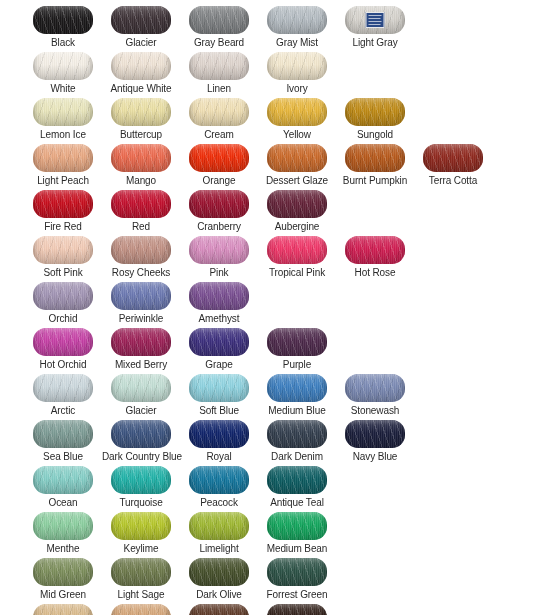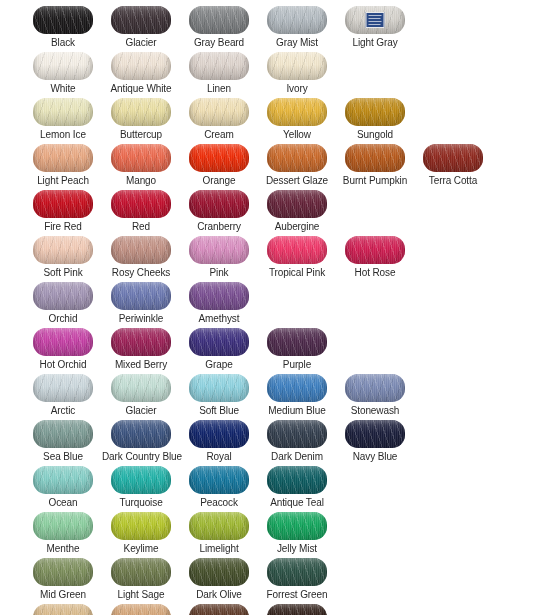--- a/index.html
+++ b/index.html
@@ -623,21 +623,21 @@
       </div>
       <div class="swatch-label" style="color: rgb(42, 42, 42);">Limelight</div>
     </div>
     <div class="swatch-cell" style="left: 258px; top: 512px;">
       <div class="skein" style="width: 60px; height: 28px; background: rgb(20, 167, 94);">
         <div class="strands"></div>
         <div class="fuzz"></div>
         <div class="shade"></div>
         <div class="caps"></div>
       </div>
-      <div class="swatch-label" style="color: rgb(42, 42, 42);">Jelly Mist</div>
+      <div class="swatch-label" style="color: rgb(42, 42, 42);">Medium Bean</div>
     </div>
     <div class="swatch-cell" style="left: 24px; top: 558px;">
       <div class="skein" style="width: 60px; height: 28px; background: rgb(125, 143, 92);">
         <div class="strands"></div>
         <div class="fuzz"></div>
         <div class="shade"></div>
         <div class="caps"></div>
       </div>
       <div class="swatch-label" style="color: rgb(42, 42, 42);">Mid Green</div>
     </div>

